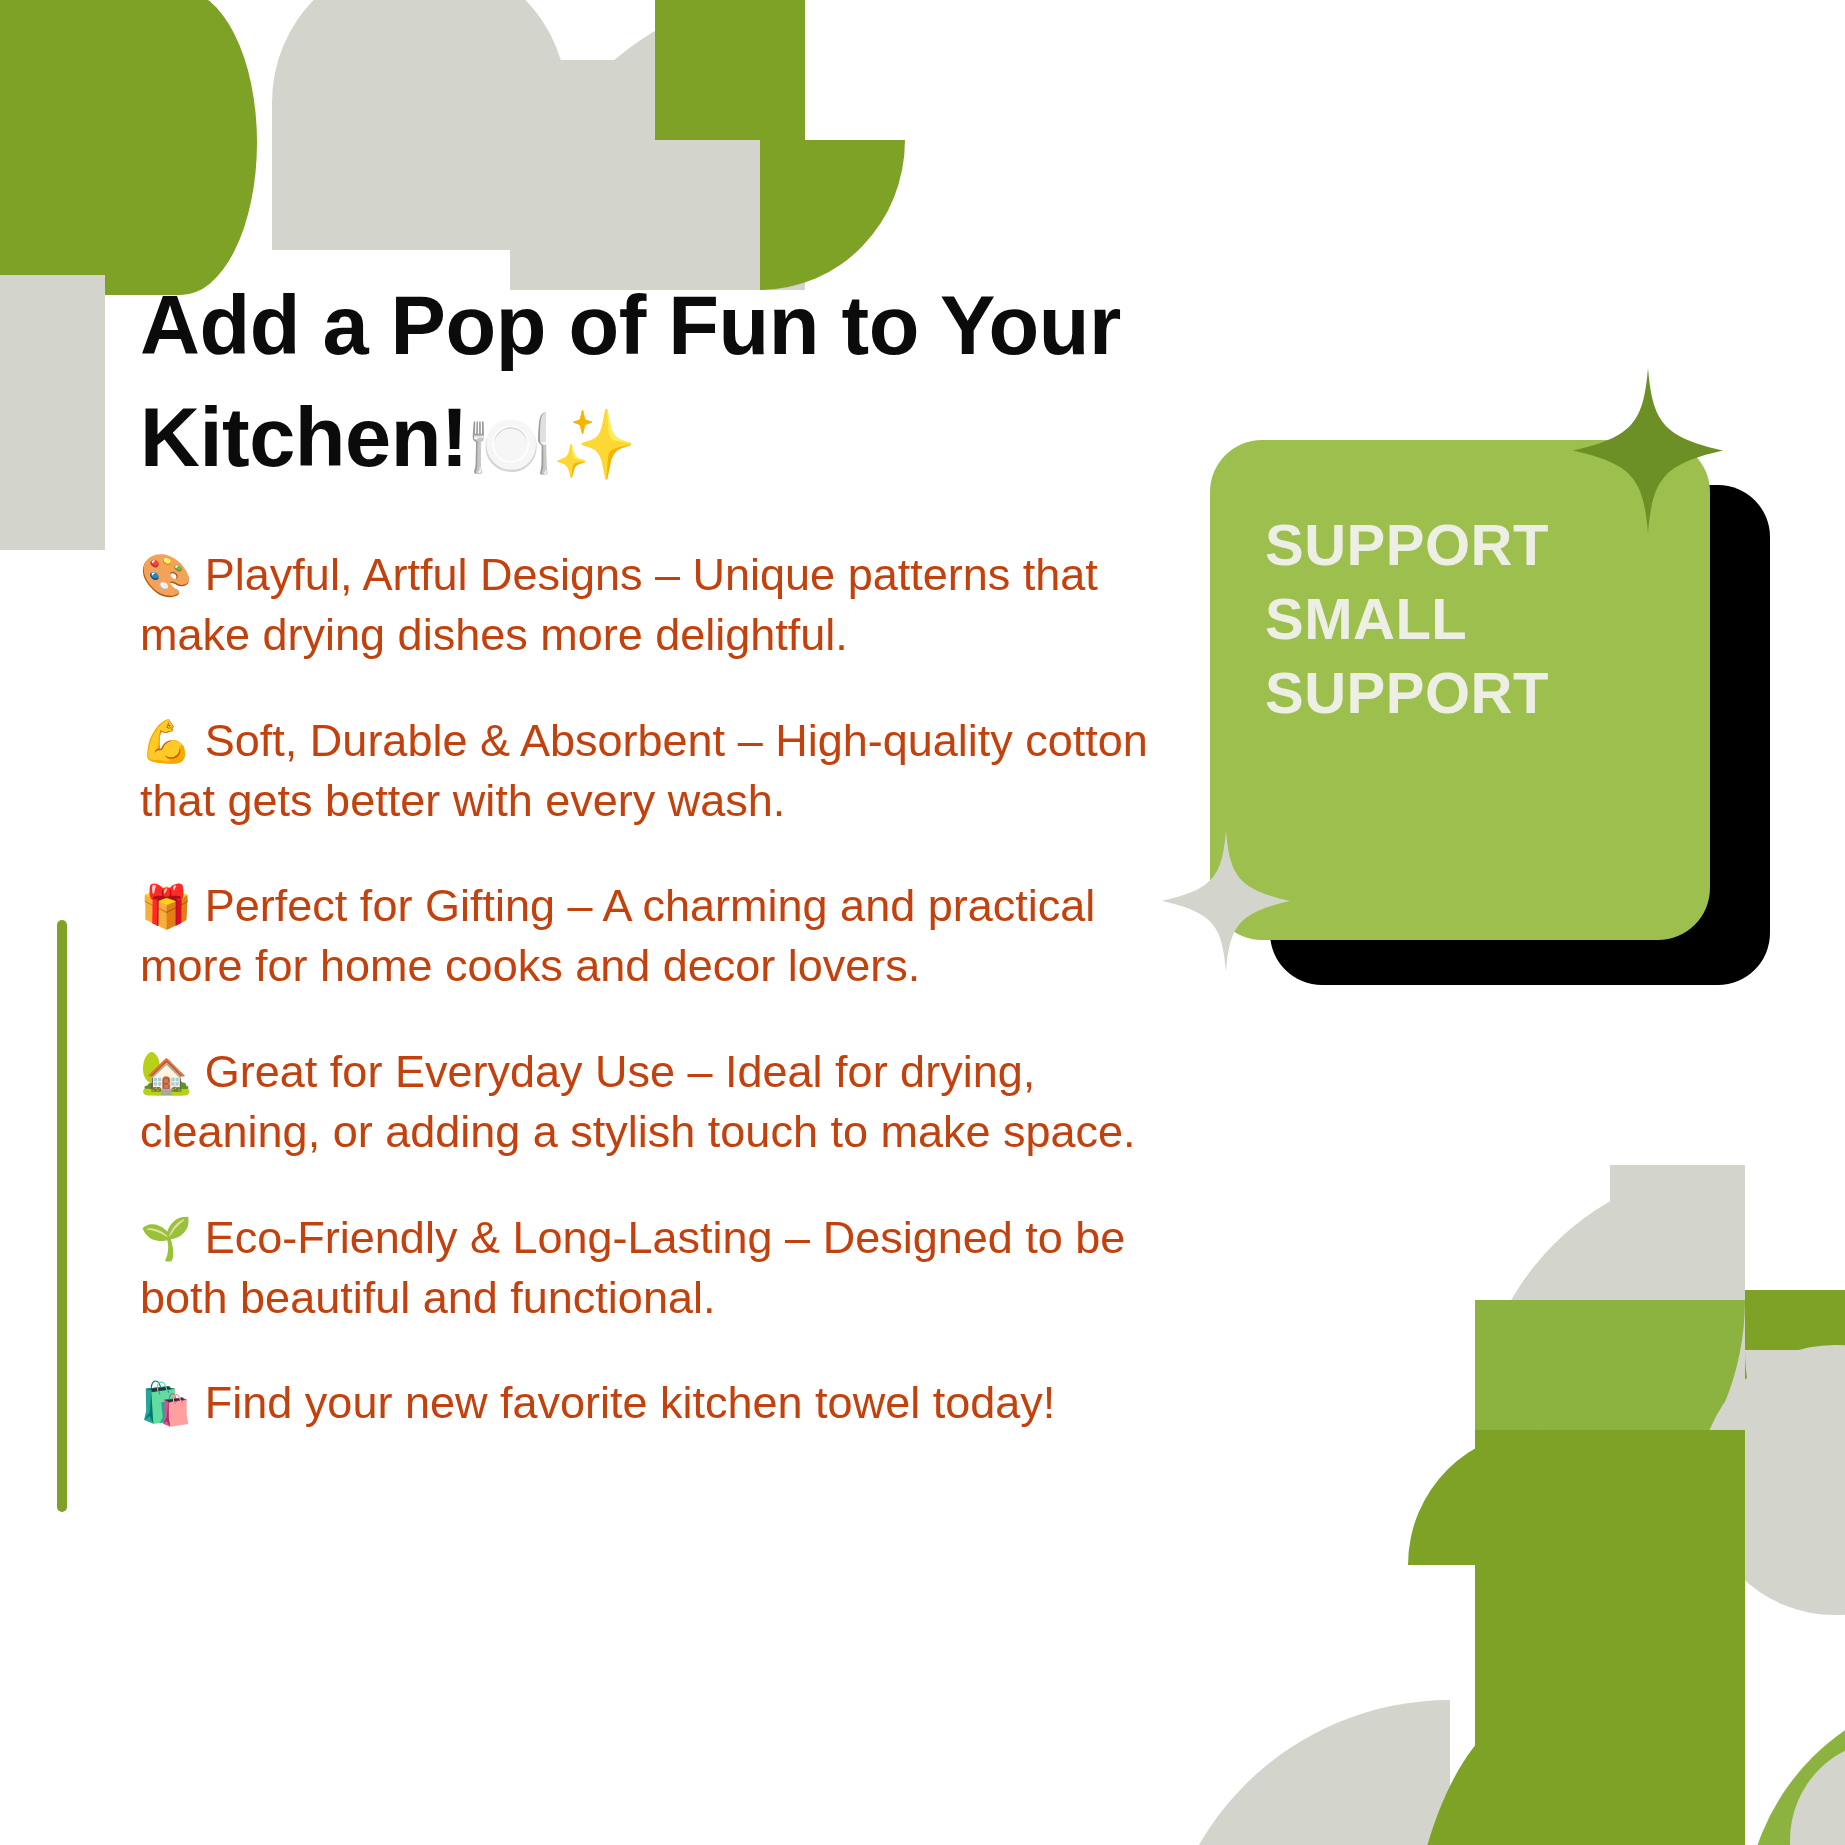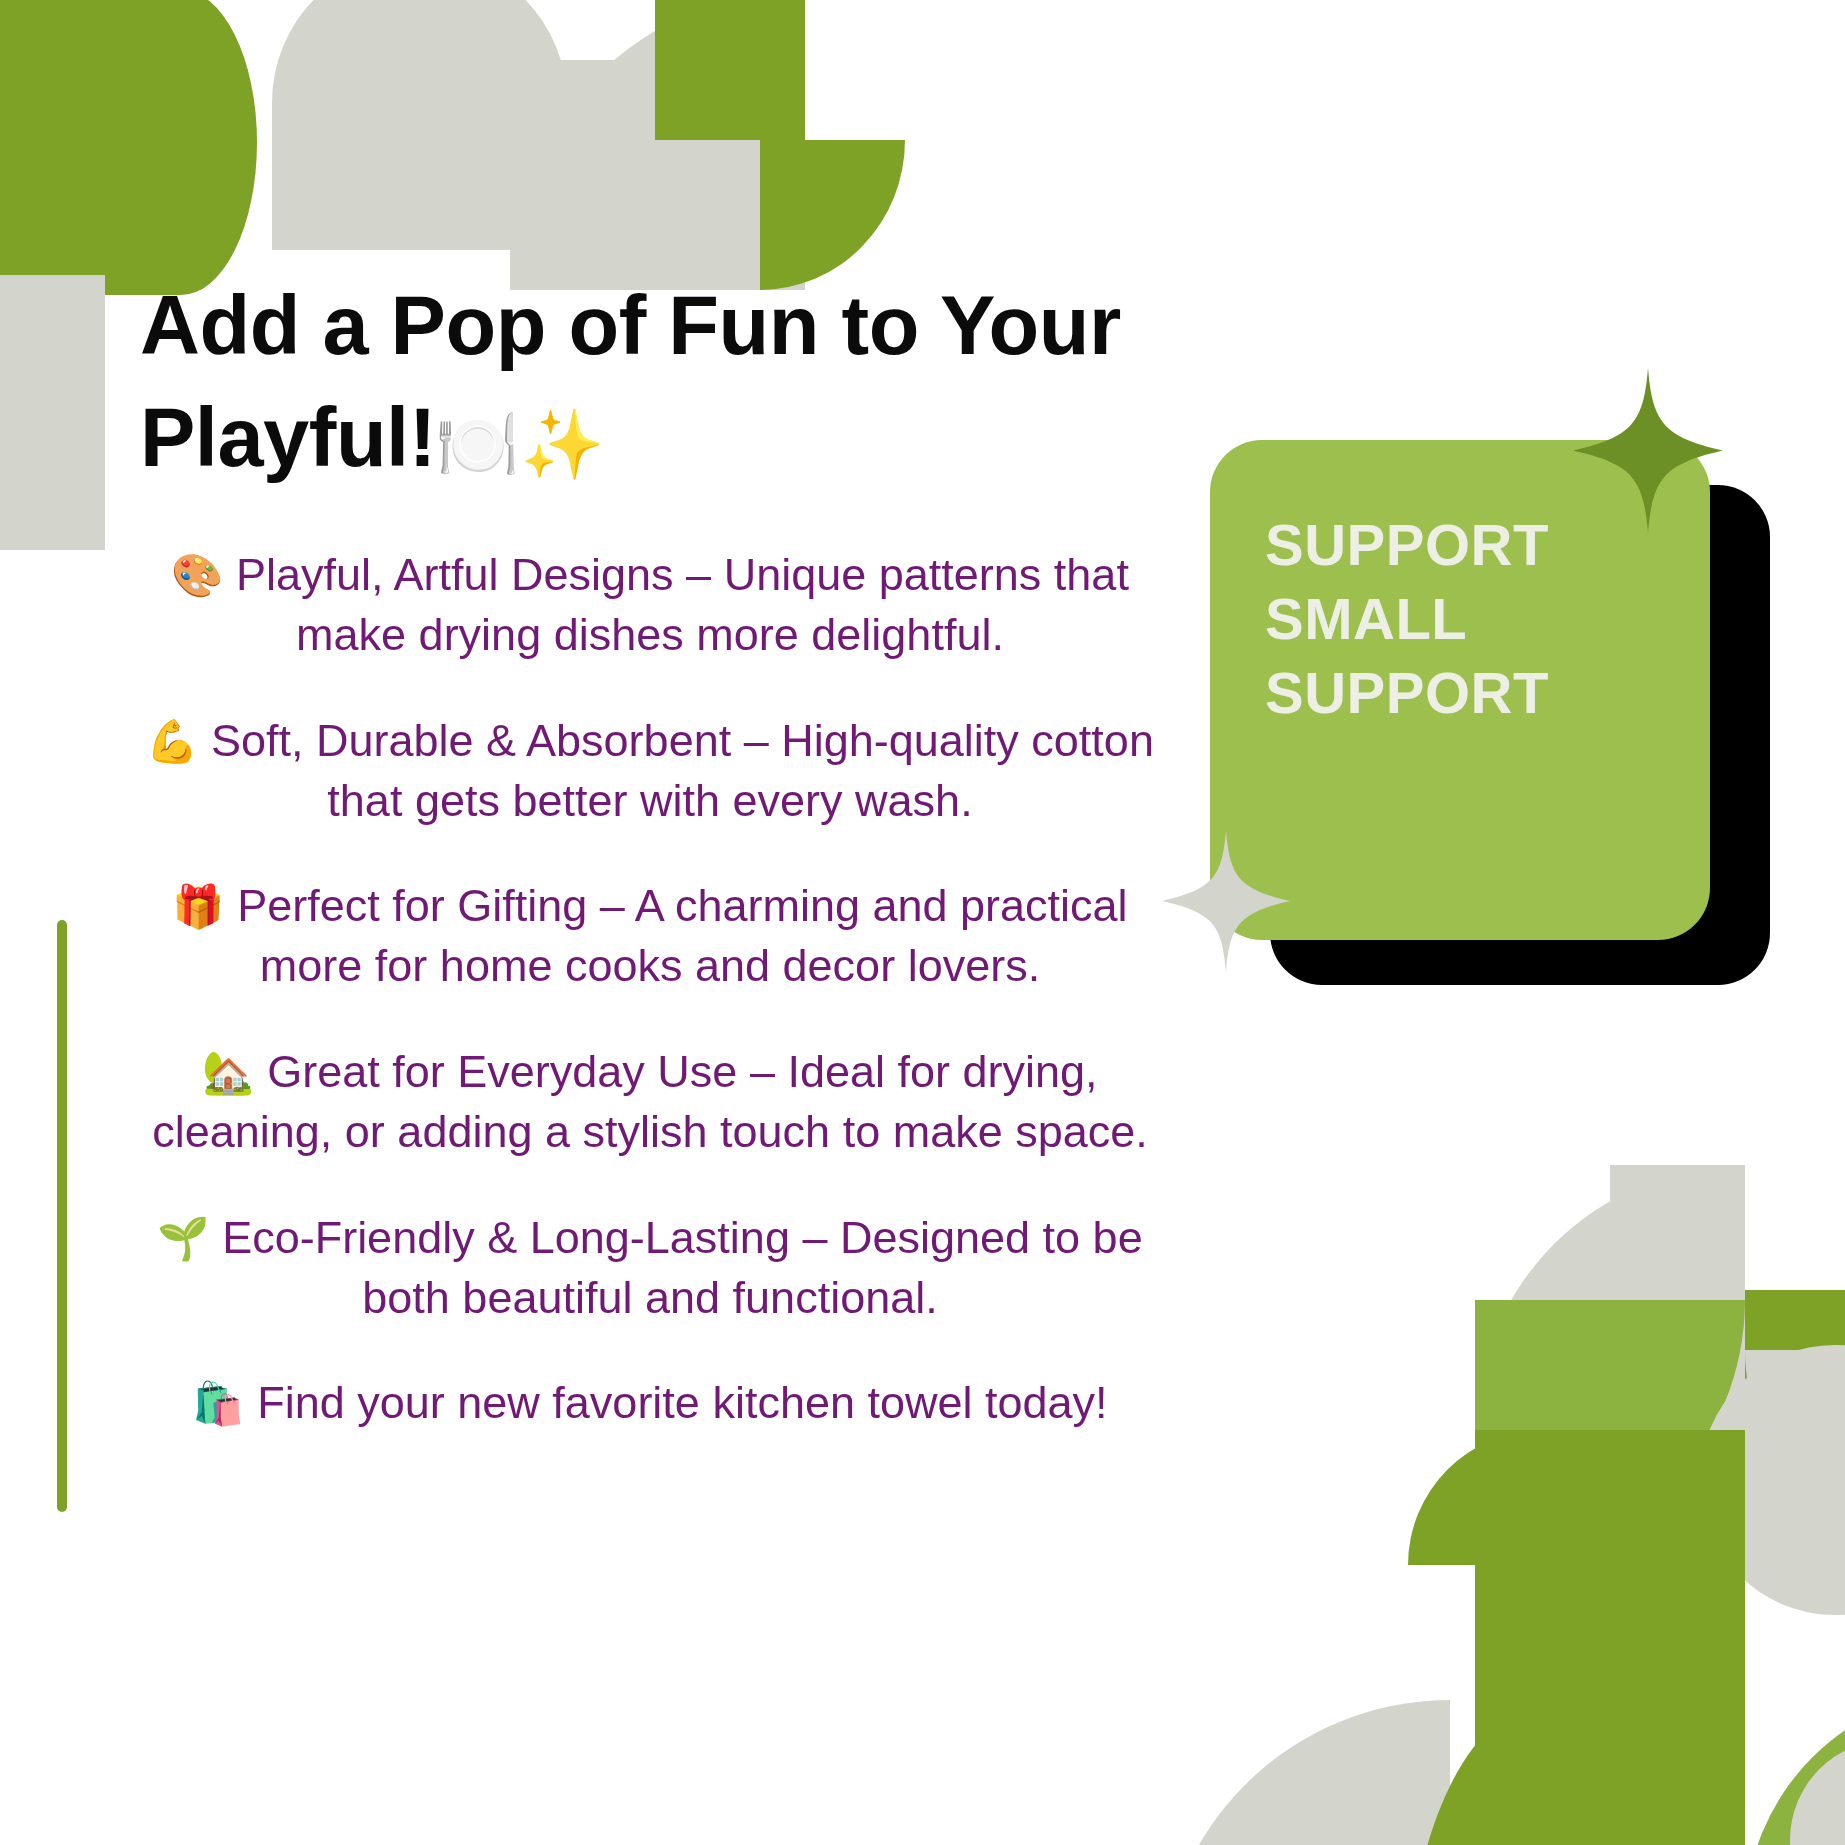--- a/index.html
+++ b/index.html
@@ -44,22 +44,21 @@
   .headline .emoji { font-size: 68px; vertical-align: -2px; letter-spacing: 0; }
 
   
   .body-copy {
     position: absolute;
     left: 140px;
     top: 545px;
     width: 1020px;
     font-size: 45px;
     line-height: 1.33;
-    color: #701a75;
-    text-align: center;
+    color: #c2410c;
   }
   .bullet { margin: 0 0 46px 0; }
   .bullet:last-child { margin-bottom: 0; }
   .bullet .emoji { font-size: 42px; }
 
   
   .left-rule {
     position: absolute;
     left: 57px;
     top: 920px;
@@ -143,21 +142,21 @@
 
     <div class="badge-text">
       <div>SUPPORT</div>
       <div>SMALL</div>
       <div>SUPPORT</div>
     </div>
   </div>
 
   <div class="headline">
     <span>Add a Pop of Fun to Your</span><br>
-    <span>Playful!</span><span class="emoji">🍽️✨</span>
+    <span>Kitchen!</span><span class="emoji">🍽️✨</span>
   </div>
 
   <div class="left-rule"></div>
 
   <div class="body-copy">
     <p class="bullet">
       <span class="emoji">🎨</span>
       <span>Playful, Artful Designs – Unique patterns that make drying dishes more delightful.</span>
     </p>
     <p class="bullet">

